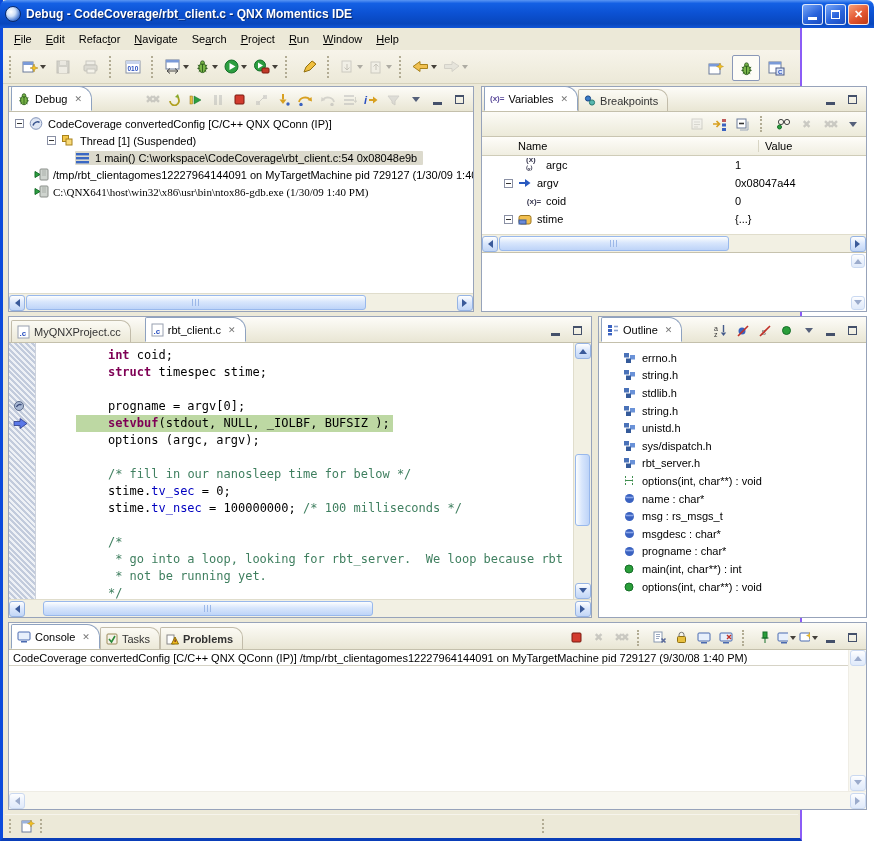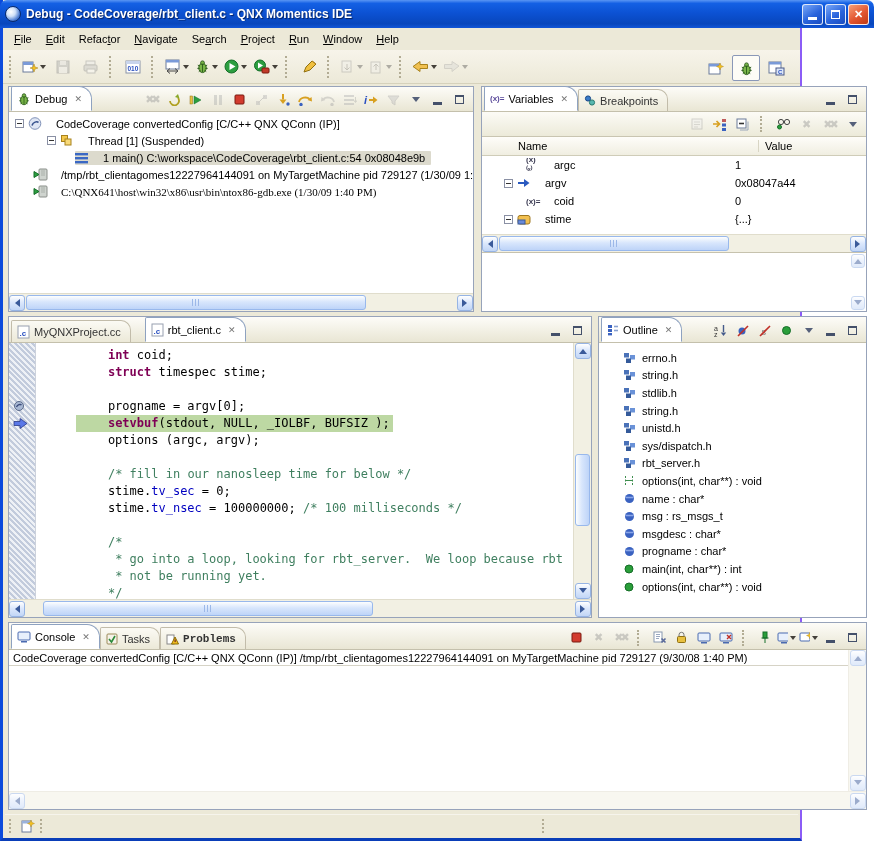--- a/index.html
+++ b/index.html
@@ -39,21 +39,21 @@
   .viewbar{margin-left:auto;display:flex;align-items:center;gap:3px;padding:0 4px 3px 0;}
   .vbtn{width:19px;height:17px;display:flex;align-items:center;justify-content:center;}
   .pmin{width:9px;height:8px;border-bottom:3px solid #44506a;}
   .pmax{width:9px;height:9px;border:1px solid #44506a;border-top:2px solid #44506a;box-sizing:border-box;}
   .varrow{width:0;height:0;border-left:4px solid transparent;border-right:4px solid transparent;border-top:5px solid #55607a;}
   
   .tree{flex:1;overflow:hidden;position:relative;background:#fff;}
   .trow{height:17px;display:flex;align-items:center;white-space:nowrap;overflow:hidden;}
   .exp{width:9px;height:9px;border:1px solid #8a90a4;background:#fff;position:relative;flex:none;margin-right:4px;box-sizing:border-box;}
   .exp::after{content:"";position:absolute;left:1px;right:1px;top:3px;height:1px;background:#333;}
-  .ticon{width:16px;height:14px;margin-right:12px;flex:none;display:flex;align-items:center;}
+  .ticon{width:16px;height:14px;margin-right:4px;flex:none;display:flex;align-items:center;justify-content:center;}
   .selwrap{display:flex;align-items:center;background:#dcdacd;border-radius:1px;padding-right:6px;}
   .vx{font-size:8px;color:#3a3a52;font-weight:bold;letter-spacing:0;}
   
   .hsb{height:17px;background:#f2f0e3;display:flex;align-items:center;flex:none;border-top:1px solid #e0ddcc;}
   .vsb{width:17px;background:#f2f0e3;display:flex;flex-direction:column;align-items:center;flex:none;border-left:1px solid #e0ddcc;}
   .sbtn{width:16px;height:16px;background:linear-gradient(#ffffff,#dce8fc 45%,#c2d6f6);border:1px solid #96b4e4;border-radius:3px;display:flex;align-items:center;justify-content:center;flex:none;box-sizing:border-box;}
   .sthumb{height:15px;background:linear-gradient(#fdfefe,#d8e6fc 45%,#bed4f8);border:1px solid #98b8ec;border-radius:3px;position:relative;box-sizing:border-box;}
   .sthumb::after{content:"";position:absolute;left:50%;top:3px;bottom:3px;width:9px;transform:translateX(-50%);
     background:repeating-linear-gradient(90deg,#9cb8e8 0 1px,transparent 1px 3px);}
   .vthumb{width:15px;background:linear-gradient(90deg,#fdfefe,#d8e6fc 45%,#bed4f8);border:1px solid #98b8ec;border-radius:3px;box-sizing:border-box;}
@@ -832,21 +832,21 @@
         <span>Console</span>
         <span class="x">✕</span>
       </div>
       <div class="tab inactive">
         <svg width="12" height="12">
             <rect x="1" y="1" width="10" height="10" rx="1" fill="#f6f2e8" stroke="#9a8a58"></rect>
             <path d="M3 6l2.5 3L9 3" stroke="#2a8a3a" fill="none" stroke-width="1.6"></path>
           </svg>
         <span>Tasks</span>
       </div>
-      <div class="tab inactive" style="font-weight:bold;font-family:Liberation Mono, monospace;">
+      <div class="tab inactive" style="font-weight:bold;">
         <svg width="13" height="12">
             <rect x="1" y="2" width="7" height="9" fill="#fff" stroke="#888"></rect>
             <path d="M9 4l3.5 7H5.5z" fill="#f4c020" stroke="#8a6a00"></path>
             <rect x="8.6" y="6.5" width="1" height="2.6" fill="#502"></rect>
           </svg>
         <span>Problems</span>
       </div>
       <div class="viewbar">
         <div class="vbtn">
             <svg width="11" height="11">

